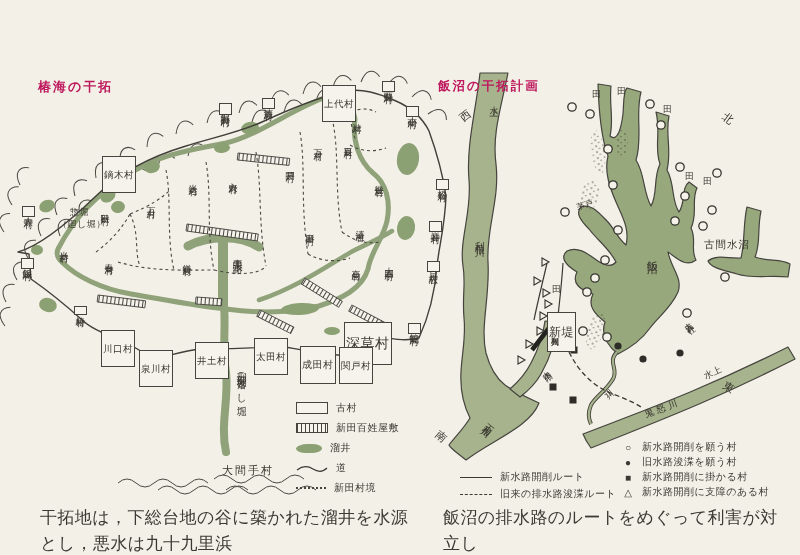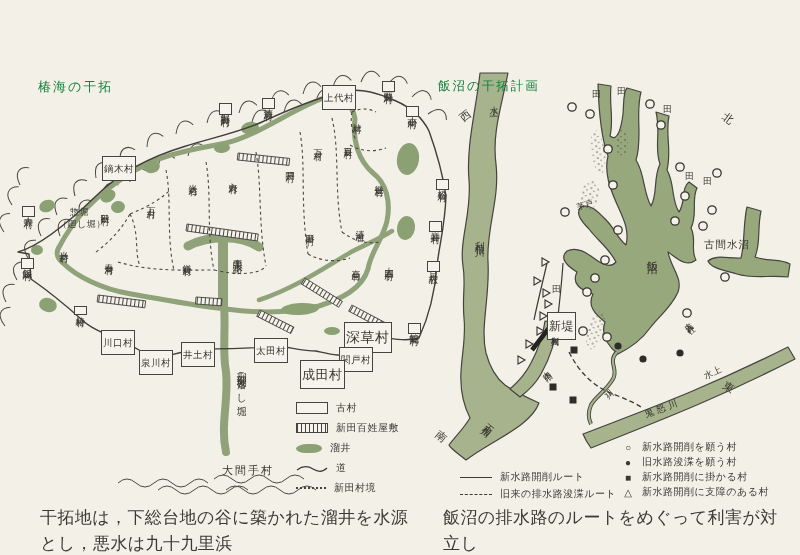--- a/index.html
+++ b/index.html
@@ -1,22 +1,22 @@
 <!DOCTYPE html>
 <html><head>
 <meta charset="utf-8">
 <style>
   html,body{margin:0;padding:0}
   body{width:800px;height:555px;background:#f3f0e7;font-family:"Liberation Sans",sans-serif;color:#3a3932;position:relative;overflow:hidden}
   .stage{position:absolute;left:0;top:0}
   .lbl{position:absolute;font-size:9px;color:#38372f;line-height:1.12;white-space:nowrap;letter-spacing:.5px}
   .v{writing-mode:vertical-rl;text-orientation:upright;letter-spacing:1.5px}
-  .bx{border:1px solid #45443e;background:#f5f3eb;padding:6px 1px;line-height:1.18}
+  .bx{border:1px solid #45443e;background:#f5f3eb;padding:12px 1px;line-height:1.18}
   .v.bx{padding:2px 0}
-  .ttl{font-size:13px;font-weight:normal;letter-spacing:2px;color:#15803d}
+  .ttl{font-size:13px;font-weight:bold;letter-spacing:2px;color:#be185d}
   .cap{position:absolute;font-size:17px;line-height:1.5;letter-spacing:.4px;color:#3a3933}
   .rot{transform-origin:top left}
   .leg-row{display:flex;align-items:center;gap:8px;margin-bottom:8px;height:12px}
   .sw-box{width:30px;height:10px;border:1px solid #45443e;background:#f5f3eb}
   .sw-hatch{width:30px;height:8px;border:1px solid #45443e;background:repeating-linear-gradient(90deg,#45443e 0 1px,#f5f3eb 1px 4px)}
   .sw-blob{width:26px;height:9px;background:#8ba073;border-radius:60% 50% 55% 50%/70% 60% 65% 60%}
   .sw-dots{width:30px;height:0;border-top:2px dotted #45443e}
   .sw-solid{width:32px;height:0;border-top:1.3px solid #3a3932}
   .sw-dash{width:32px;height:0;border-top:1.3px dashed #3a3932}
   .leg-lbl{font-size:10px;letter-spacing:.5px}
@@ -220,23 +220,23 @@
 <div class="lbl v bx" style="left:262px;top:98px;font-size:9.5px">清原村</div>
 <div class="lbl bx" style="left:322px;top:85px;font-size:9.5px">上代村</div>
 <div class="lbl v bx" style="left:382px;top:81px;font-size:9.5px">粟野村</div>
 <div class="lbl v bx" style="left:406px;top:106px;font-size:9.5px">小南村</div>
 <div class="lbl v bx" style="left:436px;top:179px;font-size:9.5px">松谷村</div>
 <div class="lbl v bx" style="left:429px;top:221px;font-size:9.5px">岩井村</div>
 <div class="lbl v bx" style="left:427px;top:261px;font-size:9.5px">見広村</div>
 <div class="lbl v bx" style="left:408px;top:323px;font-size:9.5px">蛇園村</div>
 <div class="lbl bx" style="left:344px;top:322px;font-size:14px">深草村</div>
 <div class="lbl bx" style="left:339px;top:347px;font-size:9.5px">関戸村</div>
-<div class="lbl bx" style="left:300px;top:360px;font-size:13px">成田村</div>
+<div class="lbl bx" style="left:300px;top:346px;font-size:10px">成田村</div>
 <div class="lbl bx" style="left:254px;top:338px;font-size:9.5px">太田村</div>
-<div class="lbl bx" style="left:181px;top:342px;font-size:9.5px">井土村</div>
+<div class="lbl bx" style="left:195px;top:342px;font-size:9.5px">井土村</div>
 <div class="lbl bx" style="left:139px;top:350px;font-size:9.5px">泉川村</div>
 <div class="lbl bx" style="left:101px;top:330px;font-size:9.5px">川口村</div>
 
 <div class="lbl" style="left:70px;top:207px">惣堀</div>
 <div class="lbl" style="left:58px;top:219px">（廻し堀）</div>
 <div class="lbl v" style="left:100px;top:207px">秋田村</div>
 <div class="lbl v" style="left:59px;top:244px">米持村</div>
 <div class="lbl v" style="left:104px;top:256px">春海村</div>
 <div class="lbl v" style="left:146px;top:200px">万力村</div>
 <div class="lbl v" style="left:188px;top:177px">米込村</div>

